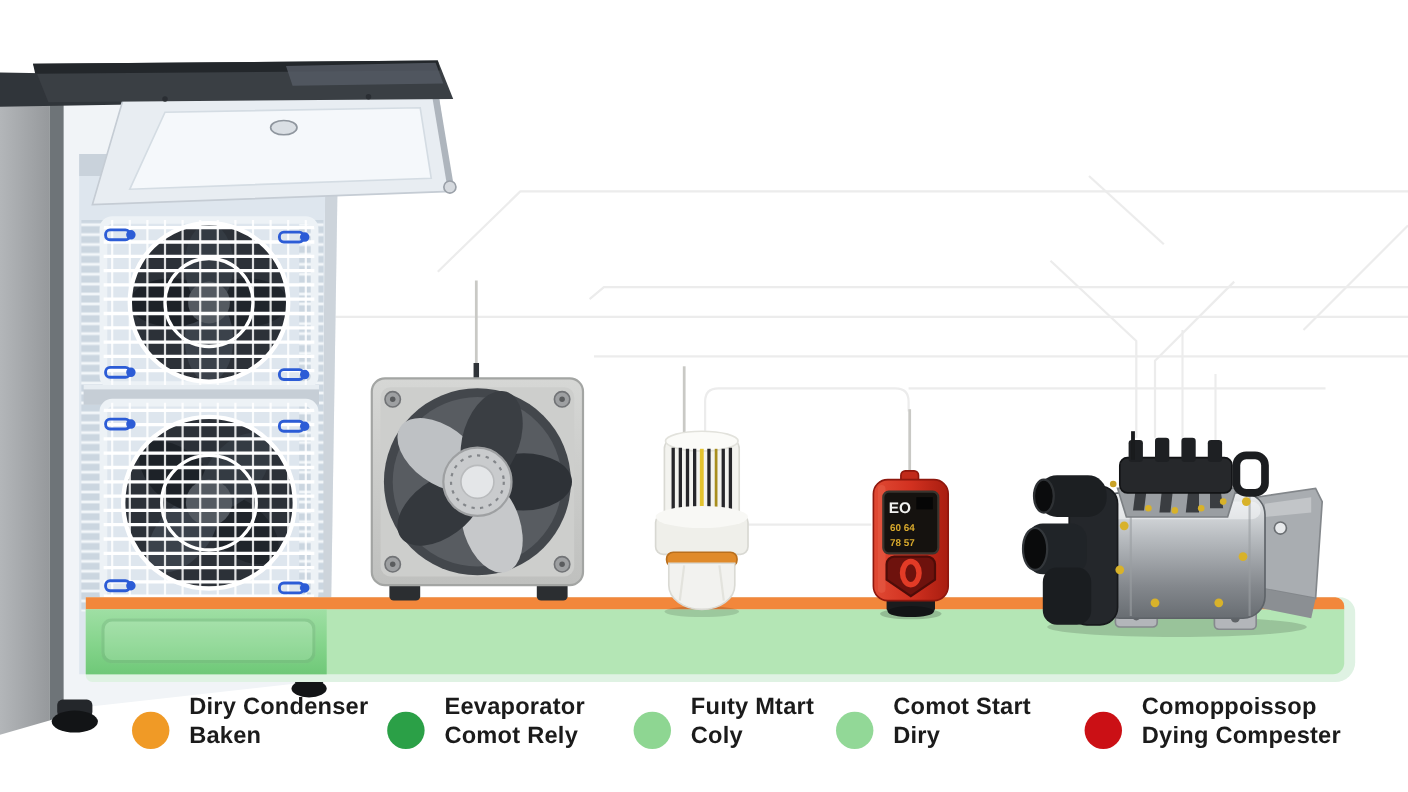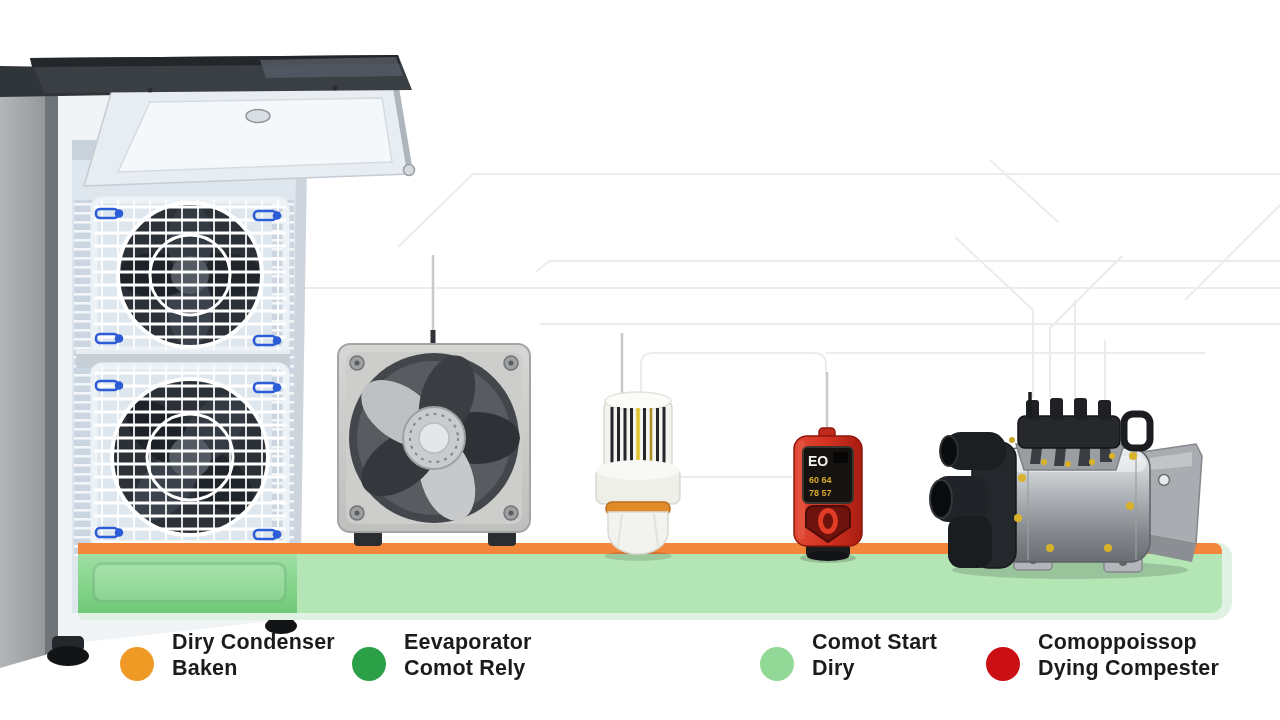--- a/index.html
+++ b/index.html
@@ -327,20 +327,27 @@
       <div>Baken</div>
     </div>
   </div>
   <div class="legend-item" style="left:352px">
     <div class="legend-dot" style="background: rgb(43, 160, 71);"></div>
     <div class="legend-text">
       <div>Eevaporator</div>
       <div>Comot Rely</div>
     </div>
   </div>
+  <div class="legend-item" style="left:576px">
+    <div class="legend-dot" style="background: rgb(142, 214, 146);"></div>
+    <div class="legend-text">
+      <div>Fuıty Mtart</div>
+      <div>Coly</div>
+    </div>
+  </div>
   <div class="legend-item" style="left:760px">
     <div class="legend-dot" style="background: rgb(146, 216, 151);"></div>
     <div class="legend-text">
       <div>Comot Start</div>
       <div>Diry</div>
     </div>
   </div>
   <div class="legend-item" style="left:986px">
     <div class="legend-dot" style="background: rgb(203, 16, 21);"></div>
     <div class="legend-text">

